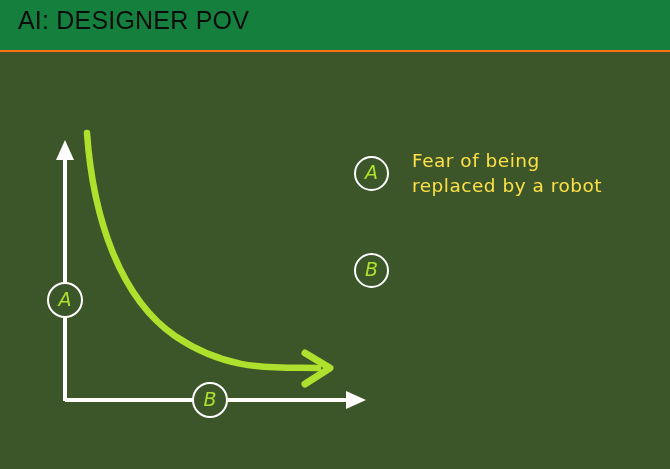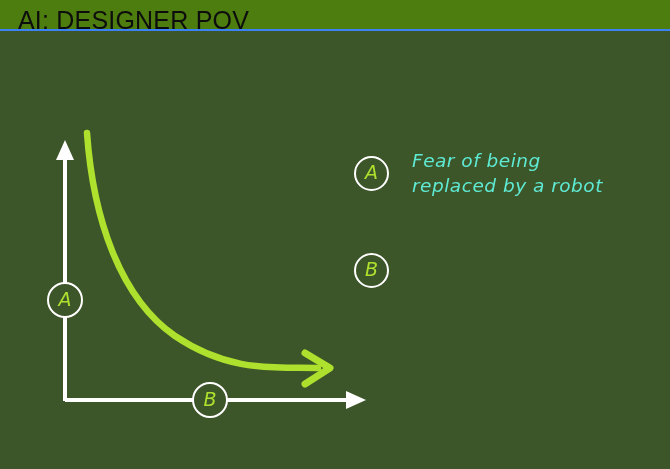--- a/index.html
+++ b/index.html
@@ -15,23 +15,23 @@
     background: #3d5629;
     font-family: "Liberation Sans", sans-serif;
     user-select: none;
   }
   
   #header-bar {
     position: absolute;
     left: 0;
     top: 0;
     width: 670px;
-    height: 31px;
-    background: #4d7c0f;
-    border-bottom: 2px solid #3b82f6;
+    height: 52px;
+    background: #15803d;
+    border-bottom: 2px solid #f97316;
     box-sizing: border-box;
   }
   #header-title {
     position: absolute;
     left: 18px;
     top: 6px;
     font-family: "Liberation Sans", sans-serif;
     font-size: 25px;
     font-weight: 400;
     letter-spacing: 0.2px;
@@ -104,23 +104,22 @@
   .legend-badge .badge-letter {
     font-family: "DejaVu Sans", sans-serif;
     font-style: italic;
     font-size: 19px;
     color: #aee02e;
     line-height: 1;
     transform: translateY(-1px);
   }
   .legend-text {
     margin-left: 23px;
-    color: #5eead4;
+    color: #fde047;
     font-family: "DejaVu Sans", sans-serif;
-    font-style: italic;
     font-size: 18.5px;
     font-weight: 400;
     line-height: 25px;
     letter-spacing: 0.5px;
     white-space: pre-line;
   }
 </style>
 </head>
 <body>
 

